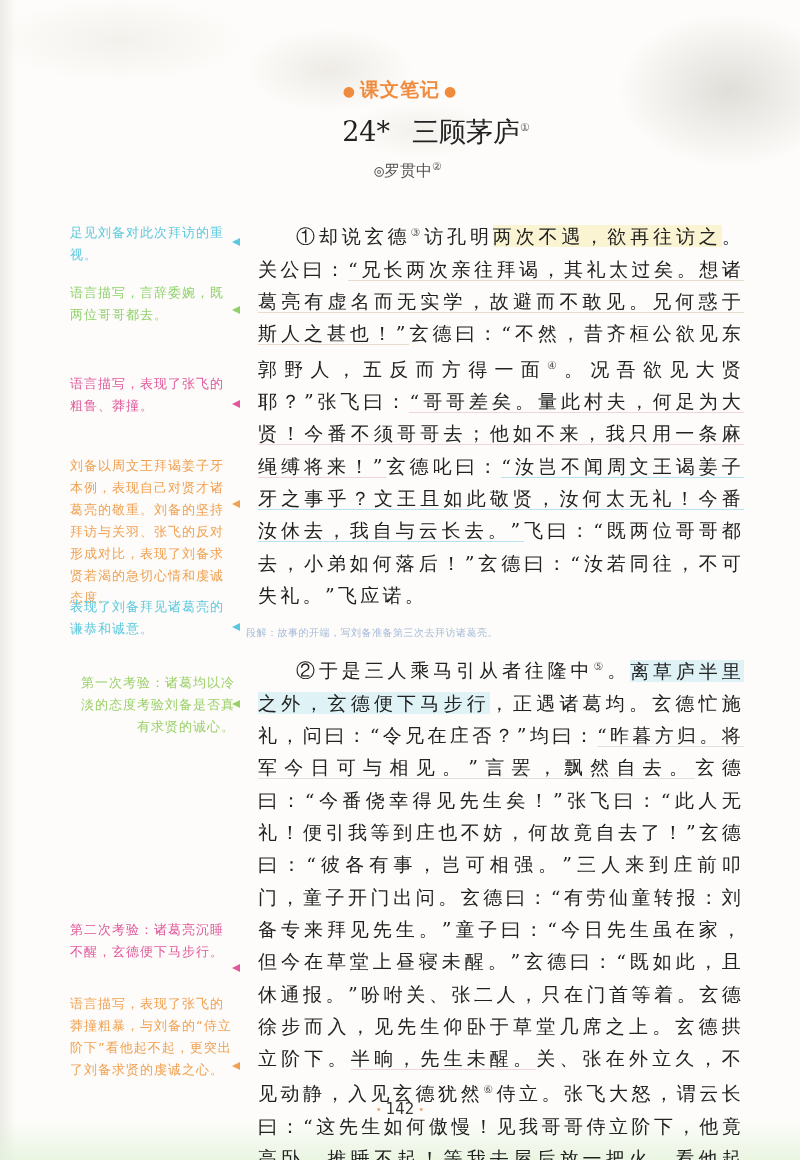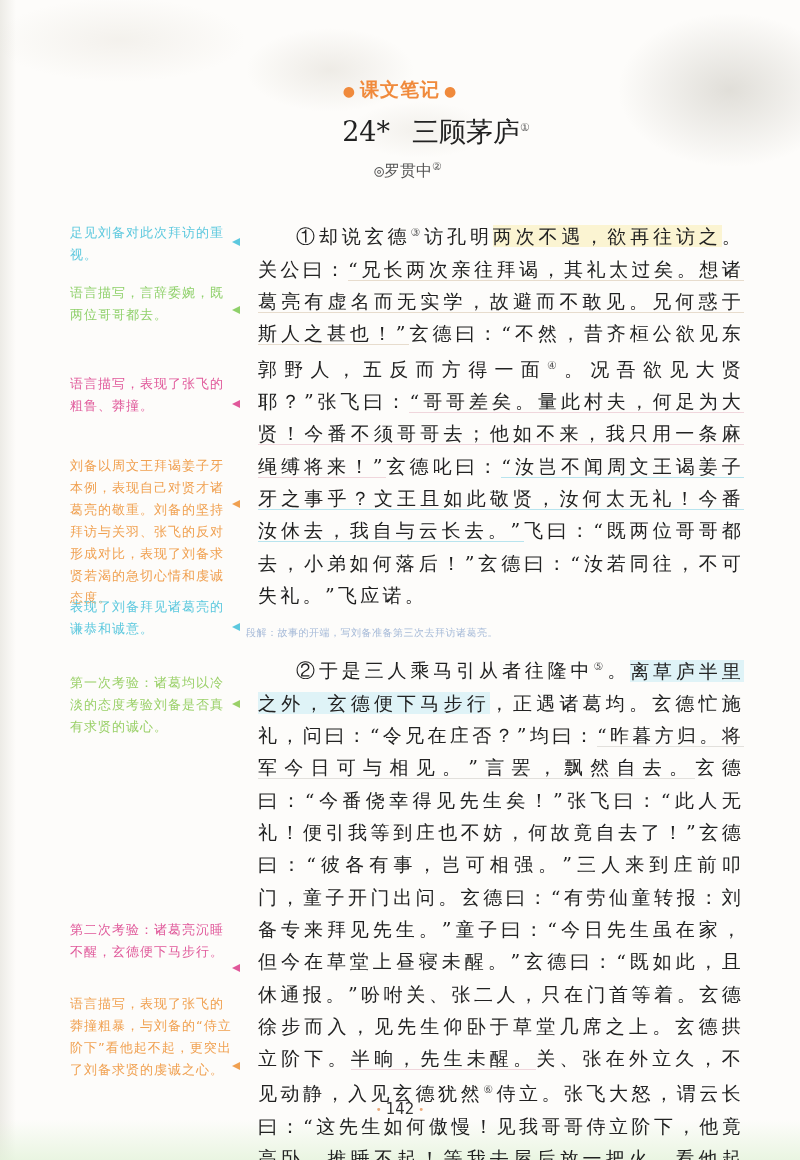--- a/index.html
+++ b/index.html
@@ -103,21 +103,21 @@
     <div class="note" style="top: 222px; color: rgb(92, 200, 222);">足见刘备对此次拜访的重视。</div>
     <div class="arrow" style="top: 238px; left: 232px; color: rgb(92, 200, 222);"></div>
     <div class="note" style="top: 282px; color: rgb(143, 208, 106);">语言描写，言辞委婉，既两位哥哥都去。</div>
     <div class="arrow" style="top: 306px; left: 232px; color: rgb(143, 208, 106);"></div>
     <div class="note" style="top: 373px; color: rgb(224, 88, 154);">语言描写，表现了张飞的粗鲁、莽撞。</div>
     <div class="arrow" style="top: 400px; left: 232px; color: rgb(224, 88, 154);"></div>
     <div class="note" style="top: 455px; color: rgb(240, 160, 80);">刘备以周文王拜谒姜子牙本例，表现自己对贤才诸葛亮的敬重。刘备的坚持拜访与关羽、张飞的反对形成对比，表现了刘备求贤若渴的急切心情和虔诚态度。</div>
     <div class="arrow" style="top: 500px; left: 232px; color: rgb(240, 160, 80);"></div>
     <div class="note" style="top: 596px; color: rgb(92, 200, 222);">表现了刘备拜见诸葛亮的谦恭和诚意。</div>
     <div class="arrow" style="top: 623px; left: 232px; color: rgb(92, 200, 222);"></div>
-    <div class="note" style="top: 672px; color: rgb(154, 208, 104);">第一次考验：诸葛均以冷淡的态度考验刘备是否真有求贤的诚心。</div>
+    <div class="note" style="top: 672px; color: rgb(154, 208, 104); text-align: right;">第一次考验：诸葛均以冷淡的态度考验刘备是否真有求贤的诚心。</div>
     <div class="arrow" style="top: 700px; left: 232px; color: rgb(154, 208, 104);"></div>
     <div class="note" style="top: 919px; color: rgb(224, 88, 154);">第二次考验：诸葛亮沉睡不醒，玄德便下马步行。</div>
     <div class="arrow" style="top: 964px; left: 232px; color: rgb(224, 88, 154);"></div>
     <div class="note" style="top: 993px; color: rgb(240, 160, 80);">语言描写，表现了张飞的莽撞粗暴，与刘备的“侍立阶下”看他起不起，更突出了刘备求贤的虔诚之心。</div>
     <div class="arrow" style="top: 1062px; left: 232px; color: rgb(240, 160, 80);"></div>
   </div>
 
 <div class="page-num">
   <span class="pd">•</span><span>142</span><span class="pd">•</span>
 </div>

